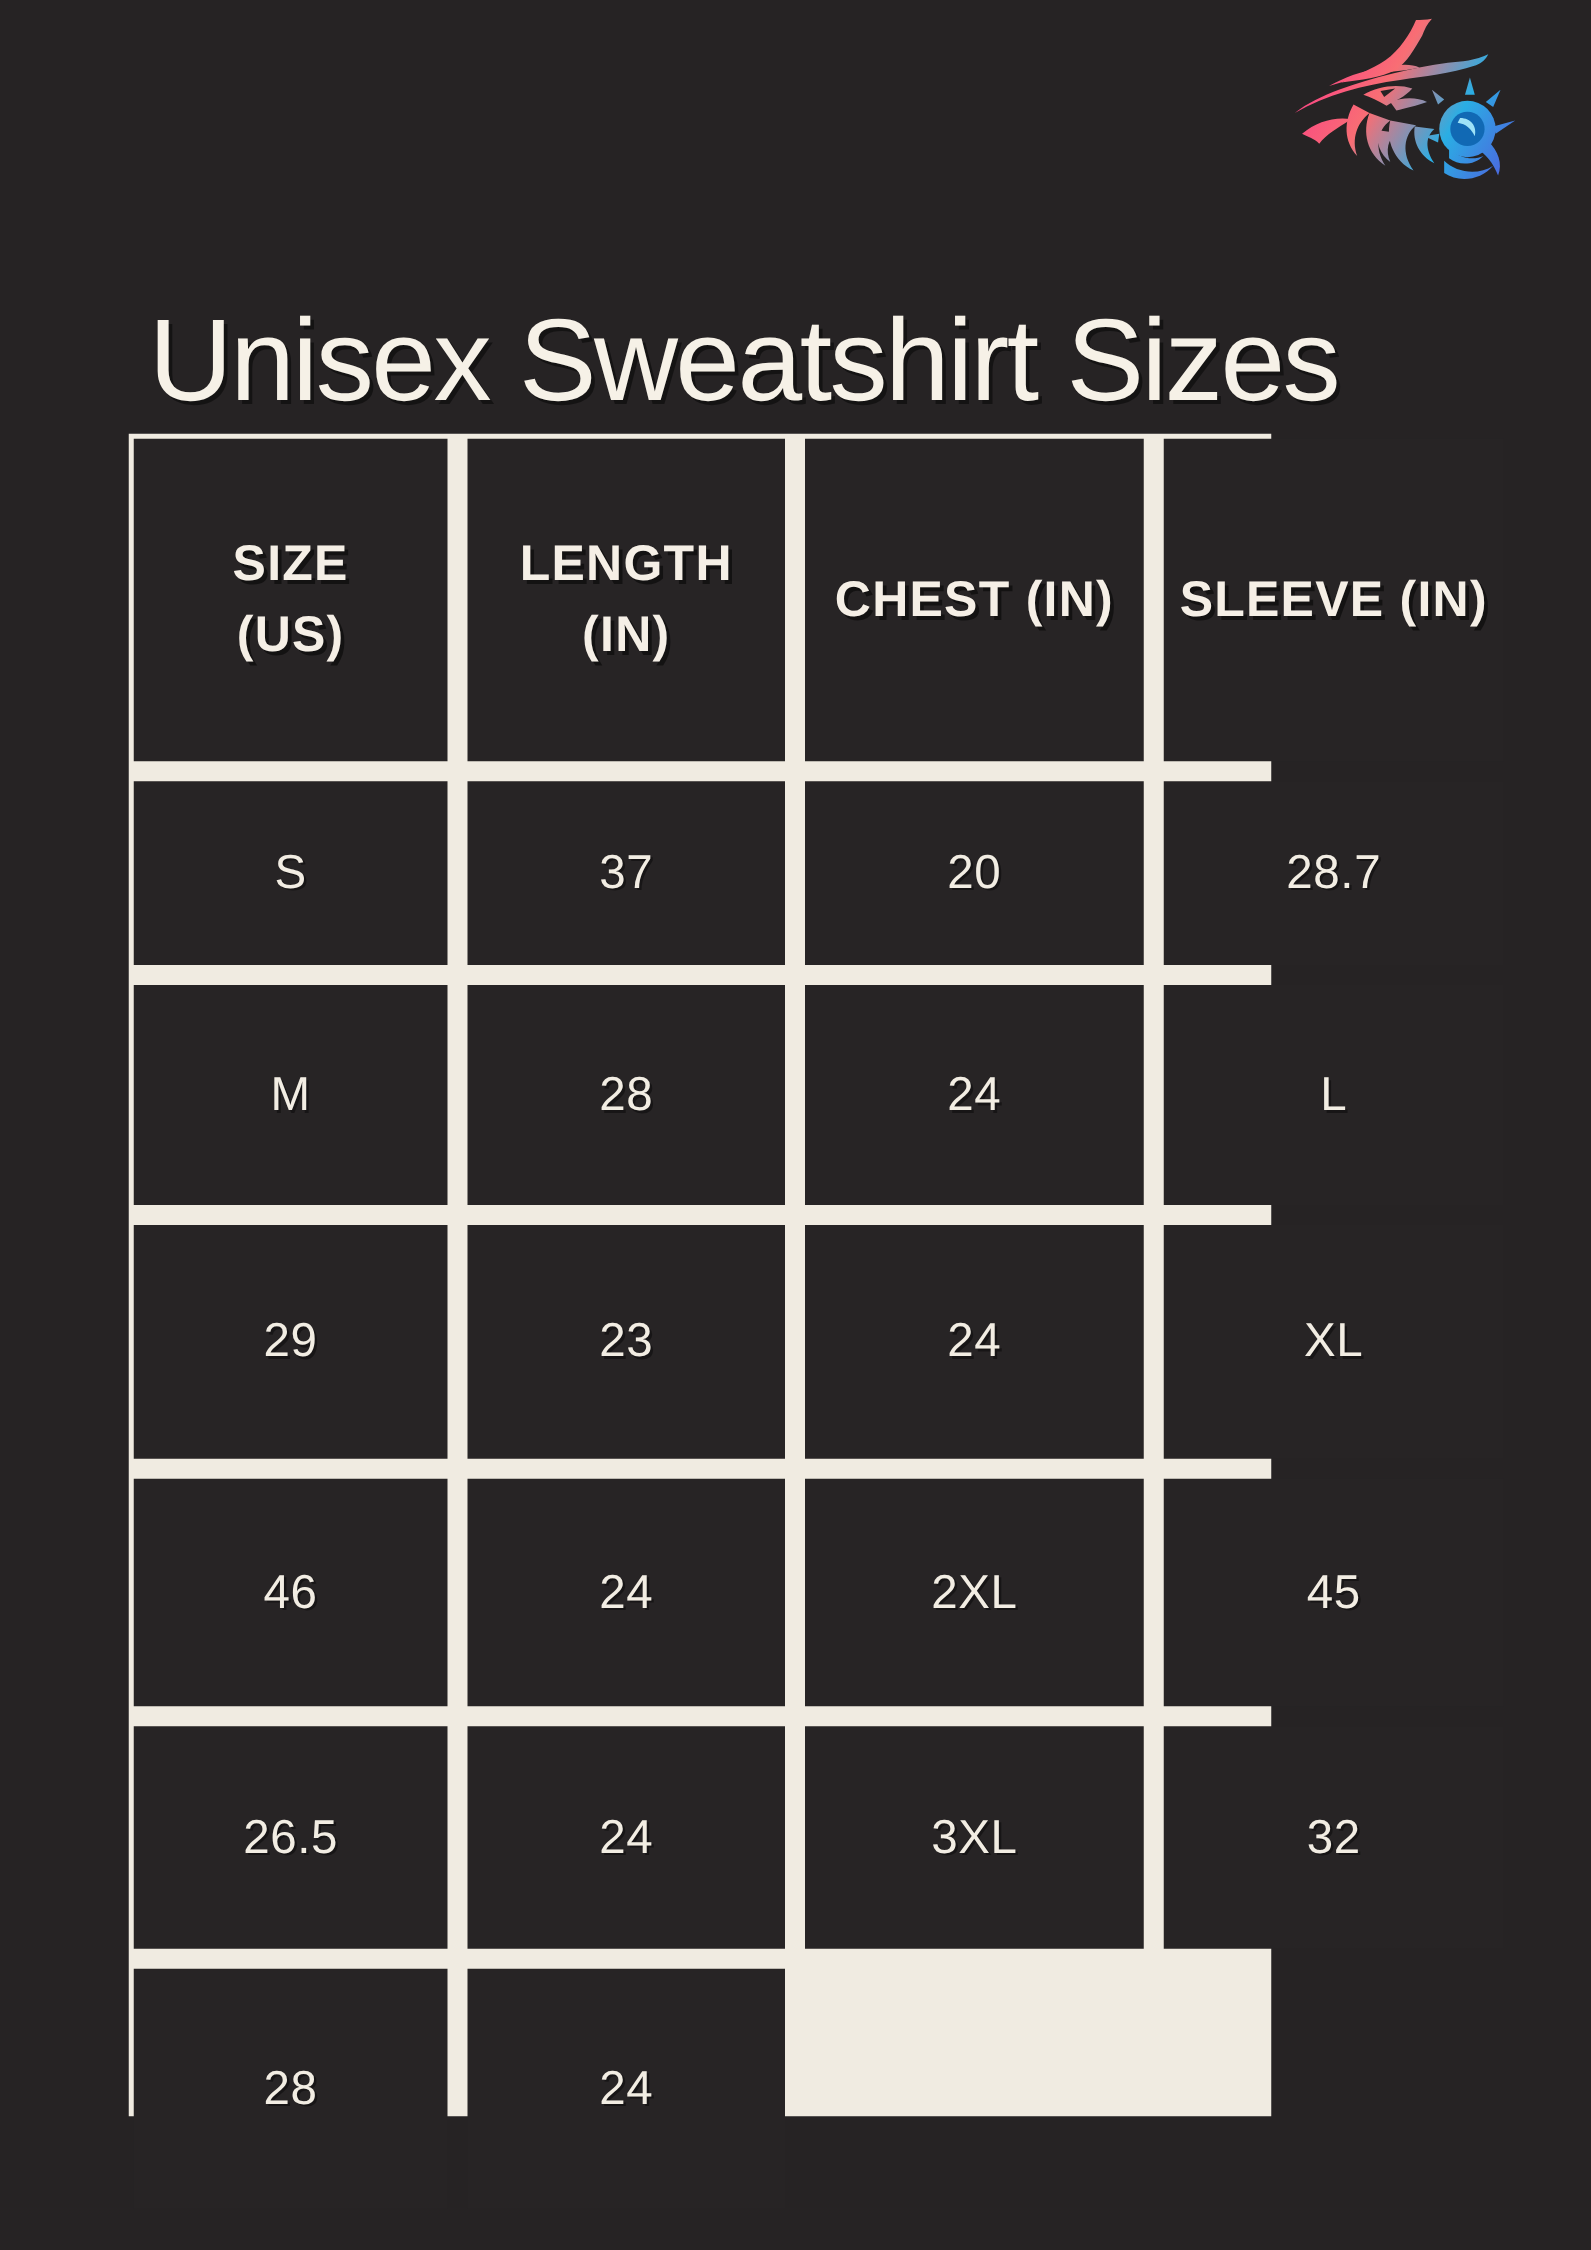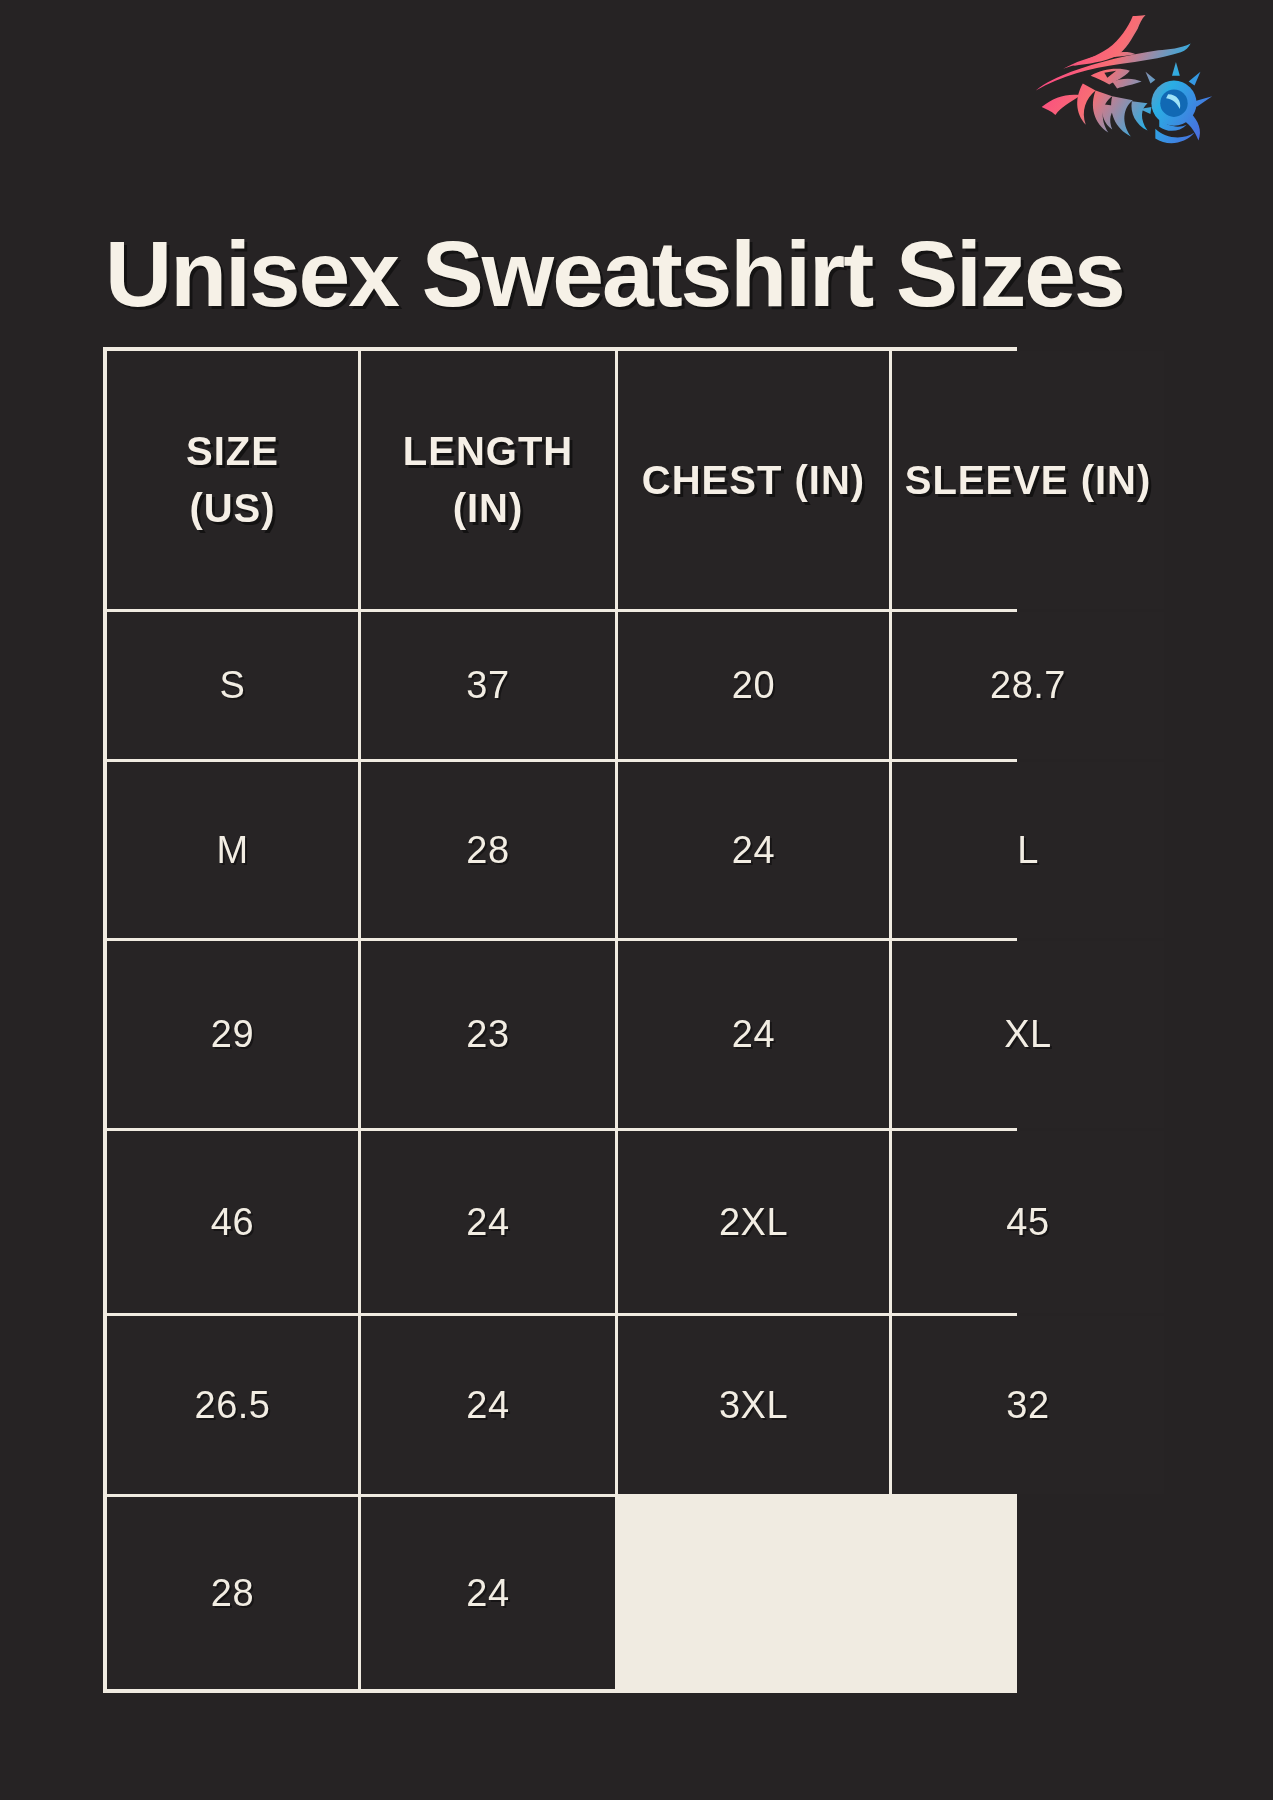--- a/index.html
+++ b/index.html
@@ -14,39 +14,39 @@
 
   
   .logo{
     position:absolute;left:1033px;top:13px;width:180px;height:147px;
   }
   .logo svg{width:100%;height:100%;display:block;}
 
   
   .title{
     position:absolute;left:101px;top:222px;
-    font-size:93px;line-height:1.05;font-weight:700;
+    font-size:93px;line-height:1.05;font-weight:400;
     letter-spacing:-2px;
     color:#F6F1E7;
     text-shadow:3px 3px 0 rgba(0,0,0,0.45);
     white-space:nowrap;
-    margin:4px;
+    margin:18px;
   }
 
   
   .size-table{
     position:absolute;left:103px;top:347px;
     width:914px;height:1346px;
     box-sizing:border-box;
     background:#F0EBE1;            
     padding:4px;
     display:grid;
     grid-template-columns:251px 254px 271px 272px;
     grid-template-rows:258px 147px 176px 187px 182px 178px 192px;
-    gap:3px;
+    gap:16px;
   }
   .cell{
     background:#272425;
     display:flex;align-items:center;justify-content:center;
     color:#F2EDE3;
   }
   .cell.header{
     flex-direction:column;
     font-weight:800;
     font-size:40px;

